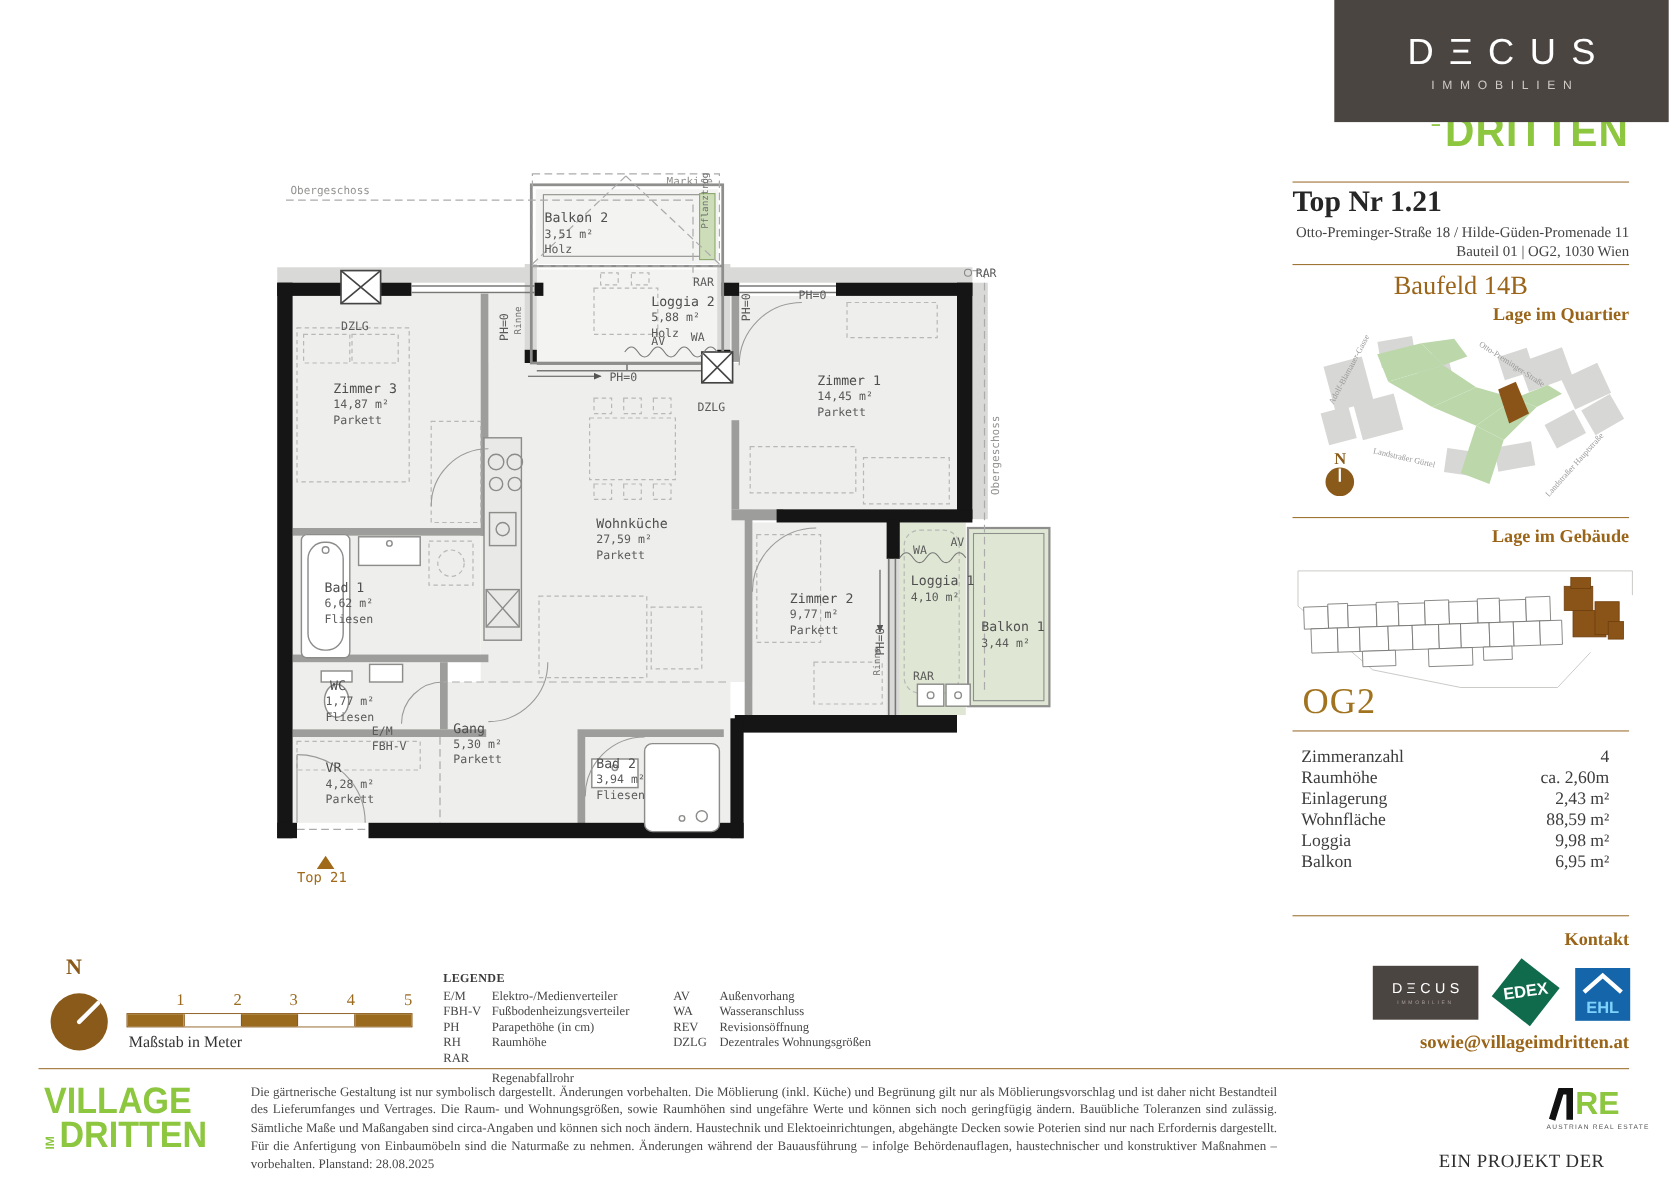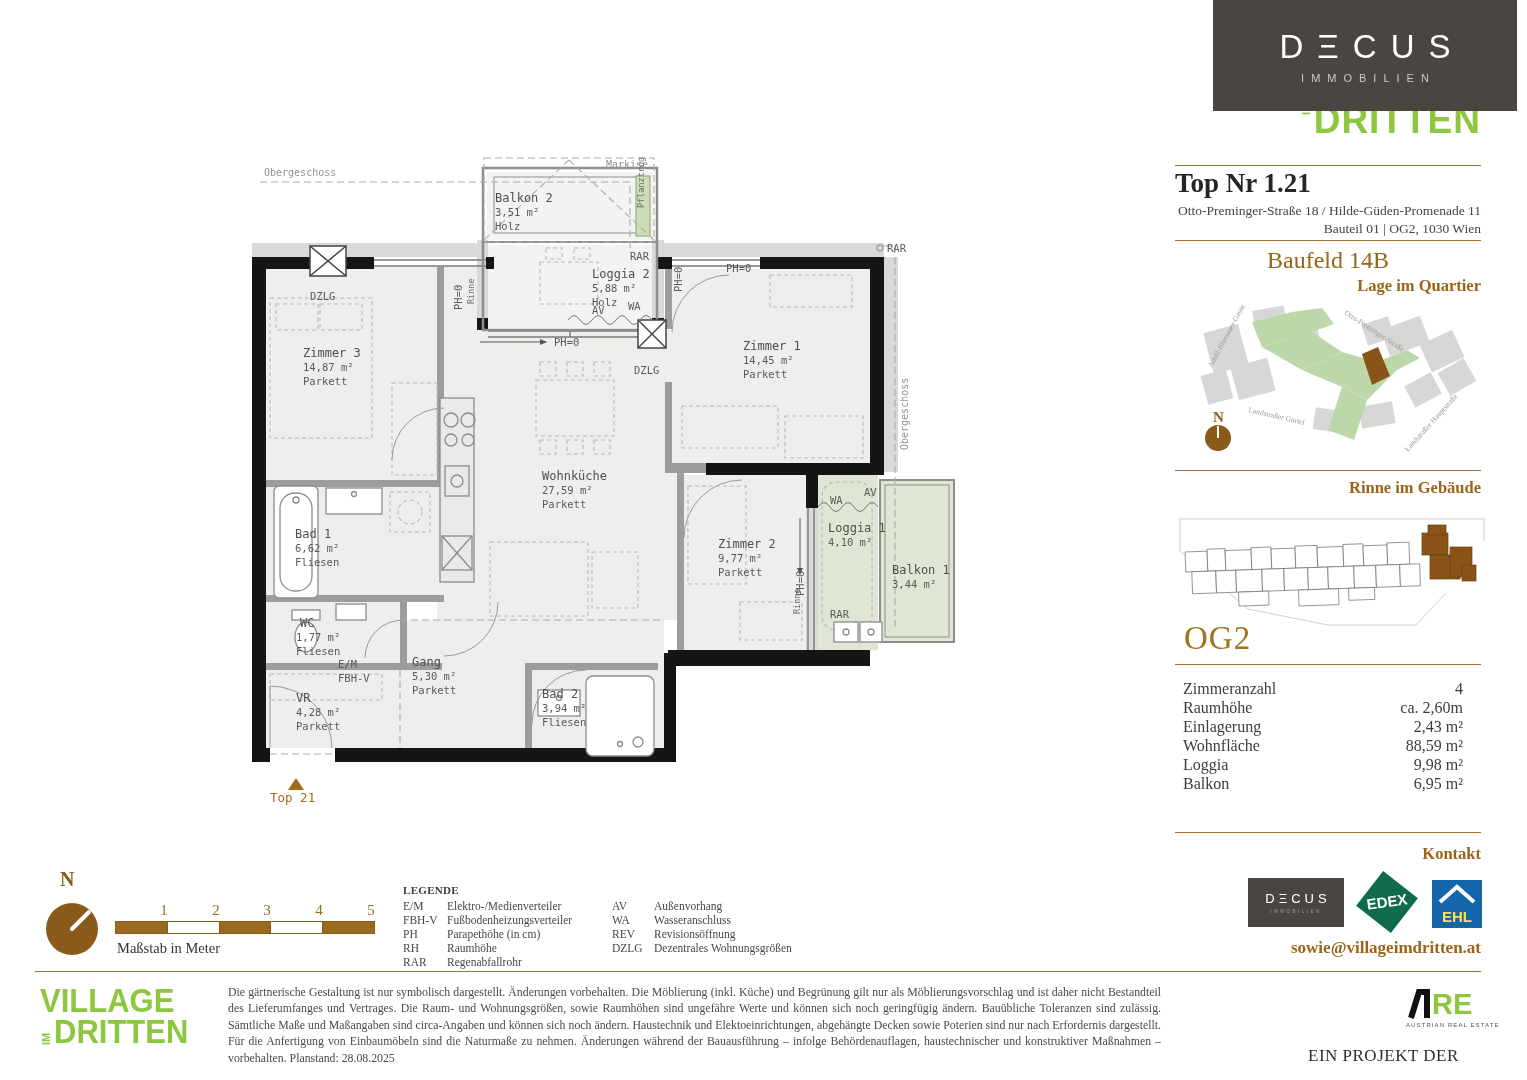--- a/index.html
+++ b/index.html
@@ -35,21 +35,21 @@
              font-size:16.5px;font-weight:bold;color:#9a6519;}
   .decus-mini{position:absolute;left:1248px;top:878px;width:96px;height:49px;background:#4b4542;
               display:flex;flex-direction:column;align-items:center;justify-content:center;}
   .decus-mini .m1{color:#fff;font-family:"Liberation Sans",sans-serif;font-size:13px;letter-spacing:4px;margin-left:4px;}
   .decus-mini .m2{color:#a89f9a;font-family:"Liberation Sans",sans-serif;font-size:4.5px;letter-spacing:2.5px;margin-top:3px;}
   .edex{position:absolute;left:1356px;top:871px;width:62px;height:62px;}
   .edex .dia{position:absolute;left:9px;top:9px;width:44px;height:44px;background:#0f6b4c;transform:rotate(38deg);}
   .edex .tx{position:absolute;left:0;top:22px;width:62px;text-align:center;color:#fff;
             font-family:"Liberation Sans",sans-serif;font-weight:bold;font-size:15px;transform:rotate(-8deg);}
   .ehl{position:absolute;left:1432px;top:880px;width:50px;height:48px;background:#1565ab;}
-  .ehl .tx{position:absolute;left:0;bottom:3px;width:50px;text-align:center;color:#fde047;
+  .ehl .tx{position:absolute;left:0;bottom:3px;width:50px;text-align:center;color:#7dd3fc;
            font-family:"Liberation Sans",sans-serif;font-weight:bold;font-size:15px;margin-top:35px;}
   .email{position:absolute;left:1175px;top:938px;width:306px;text-align:right;
          font-size:17px;font-weight:bold;color:#9a6519;}
   .projekt{position:absolute;left:1308px;top:1002px;font-size:17px;letter-spacing:0.5px;color:#2e2e2e;margin-top:44px;}
   .are{position:absolute;left:1406px;top:992px;width:80px;height:44px;}
   .are .re{position:absolute;left:26px;top:-4px;color:#8dc63f;font-family:"Liberation Sans",sans-serif;
            font-weight:bold;font-size:29px;letter-spacing:0px;}
   .are .sub{position:absolute;left:0px;top:30px;width:80px;font-family:"Liberation Sans",sans-serif;
             font-size:6px;letter-spacing:1.1px;color:#555;white-space:nowrap;}
   
@@ -139,21 +139,21 @@
   <text class="mapst" transform="rotate(-48 216 160)" x="216" y="160">Landstraßer Hauptstraße</text>
 
   <g>
     <text x="21" y="130" font-family="Liberation Serif,serif" font-size="15" font-weight="bold" fill="#8a5a1b">N</text>
     <circle cx="26" cy="146" r="13" fill="#8a5a1b"></circle>
     <line x1="26" y1="146" x2="26" y2="134" stroke="#fff" stroke-width="2"></line>
   </g>
 </svg>
 
 <div class="rule" style="left:1175px;top:470px;width:306px;"></div>
-<div class="s-h2" style="top:478px;">Rinne im Gebäude</div>
+<div class="s-h2" style="top:478px;">Lage im Gebäude</div>
 
 <svg class="abs" style="left:1178px;top:505px;" width="310" height="132" viewBox="0 0 310 132">
   <g stroke="#c9c9c7" stroke-width="0.9" fill="none">
     <polyline points="2,14 306,14 306,36"></polyline>
     <polyline points="2,14 2,46 70,104 150,120 238,120 268,88"></polyline>
   </g>
   <g transform="rotate(-2 150 70)" fill="#ffffff" stroke="#6a6a68" stroke-width="0.7">
     <rect x="8" y="42" width="22" height="20"></rect>
       <rect x="30" y="40" width="18" height="22"></rect>
     <rect x="48" y="42" width="26" height="20"></rect>
@@ -277,21 +277,21 @@
 <div class="leg-row" style="left:403px;top:928px;width:250px;">
   <span class="leg-ab">PH</span>
   <span class="leg-la" style="left:44px;">Parapethöhe (in cm)</span>
   </div>
 <div class="leg-row" style="left:403px;top:942px;width:250px;">
   <span class="leg-ab">RH</span>
   <span class="leg-la" style="left:44px;">Raumhöhe</span>
   </div>
 <div class="leg-row" style="left:403px;top:956px;width:250px;">
   <span class="leg-ab">RAR</span>
-  <span class="leg-la" style="left:44px;">Regenabfallrohr</span>
+  <span class="leg-la" style="left:44px;margin-top:19px;">Regenabfallrohr</span>
   </div>
 <div class="leg-row" style="left:612px;top:900px;width:230px;">
   <span class="leg-ab">AV</span>
   <span class="leg-la" style="left:42px;">Außenvorhang</span>
   </div>
 <div class="leg-row" style="left:612px;top:914px;width:230px;">
   <span class="leg-ab">WA</span>
   <span class="leg-la" style="left:42px;">Wasseranschluss</span>
   </div>
 <div class="leg-row" style="left:612px;top:928px;width:230px;">

